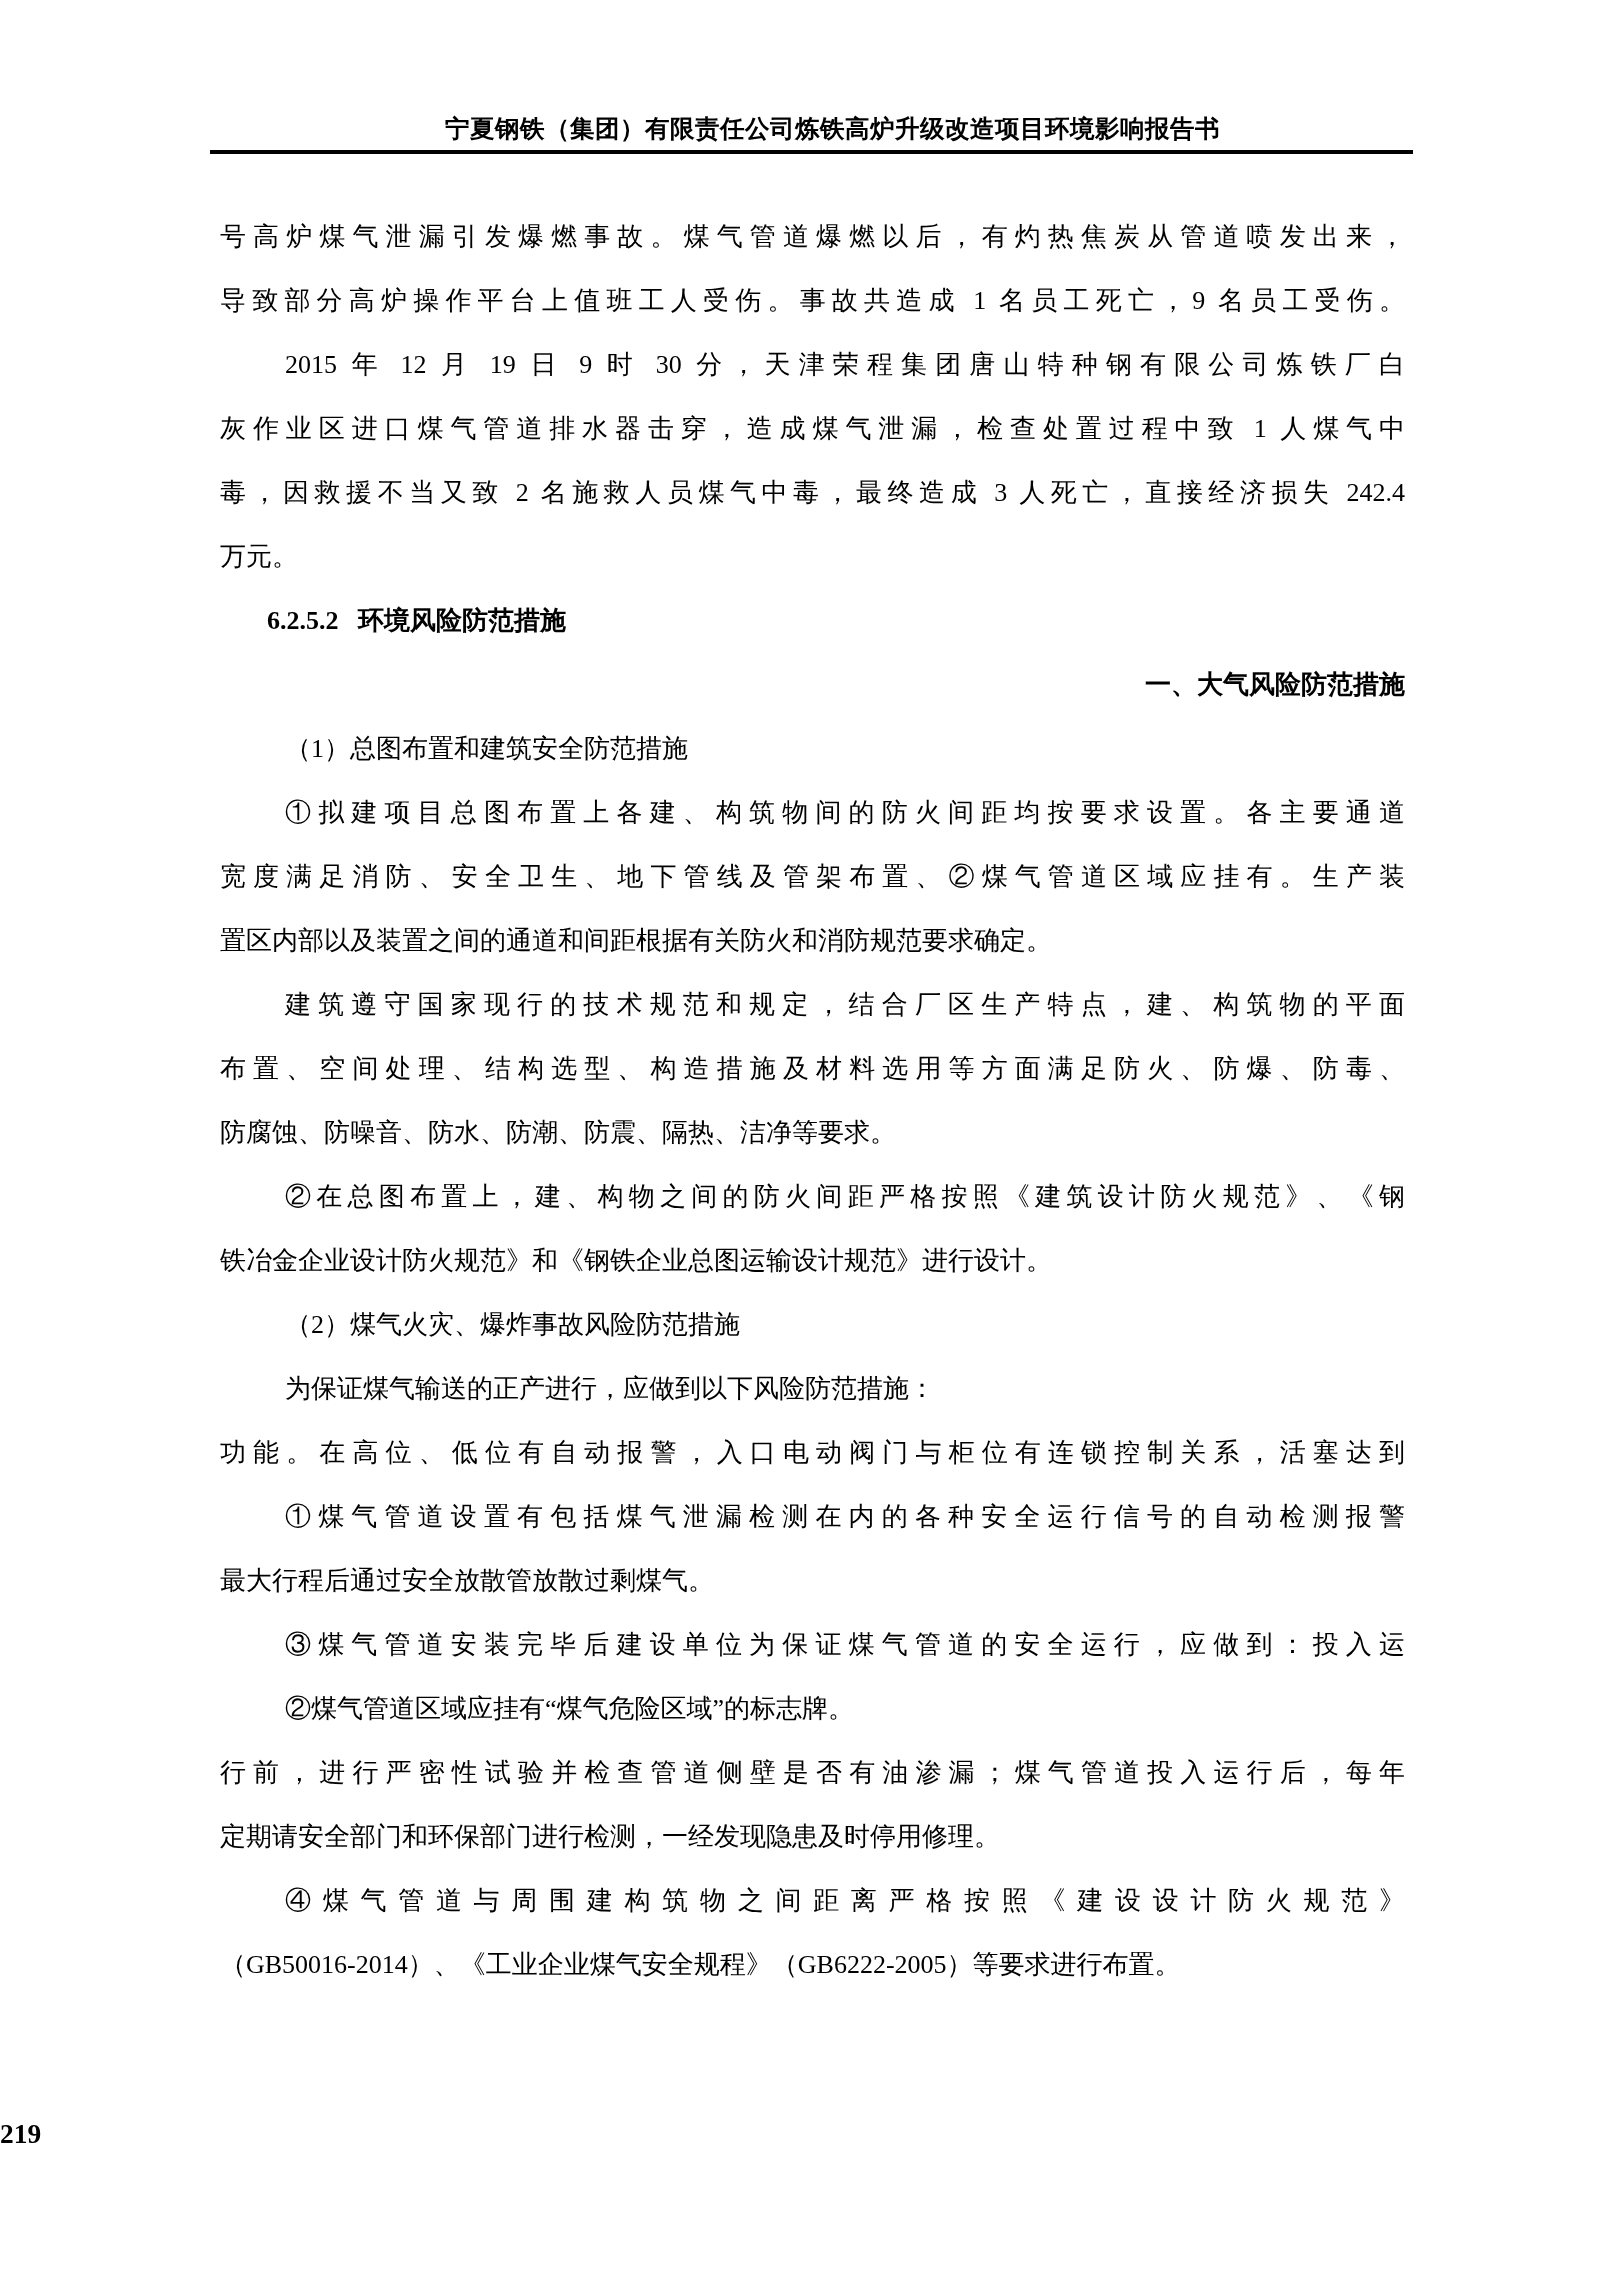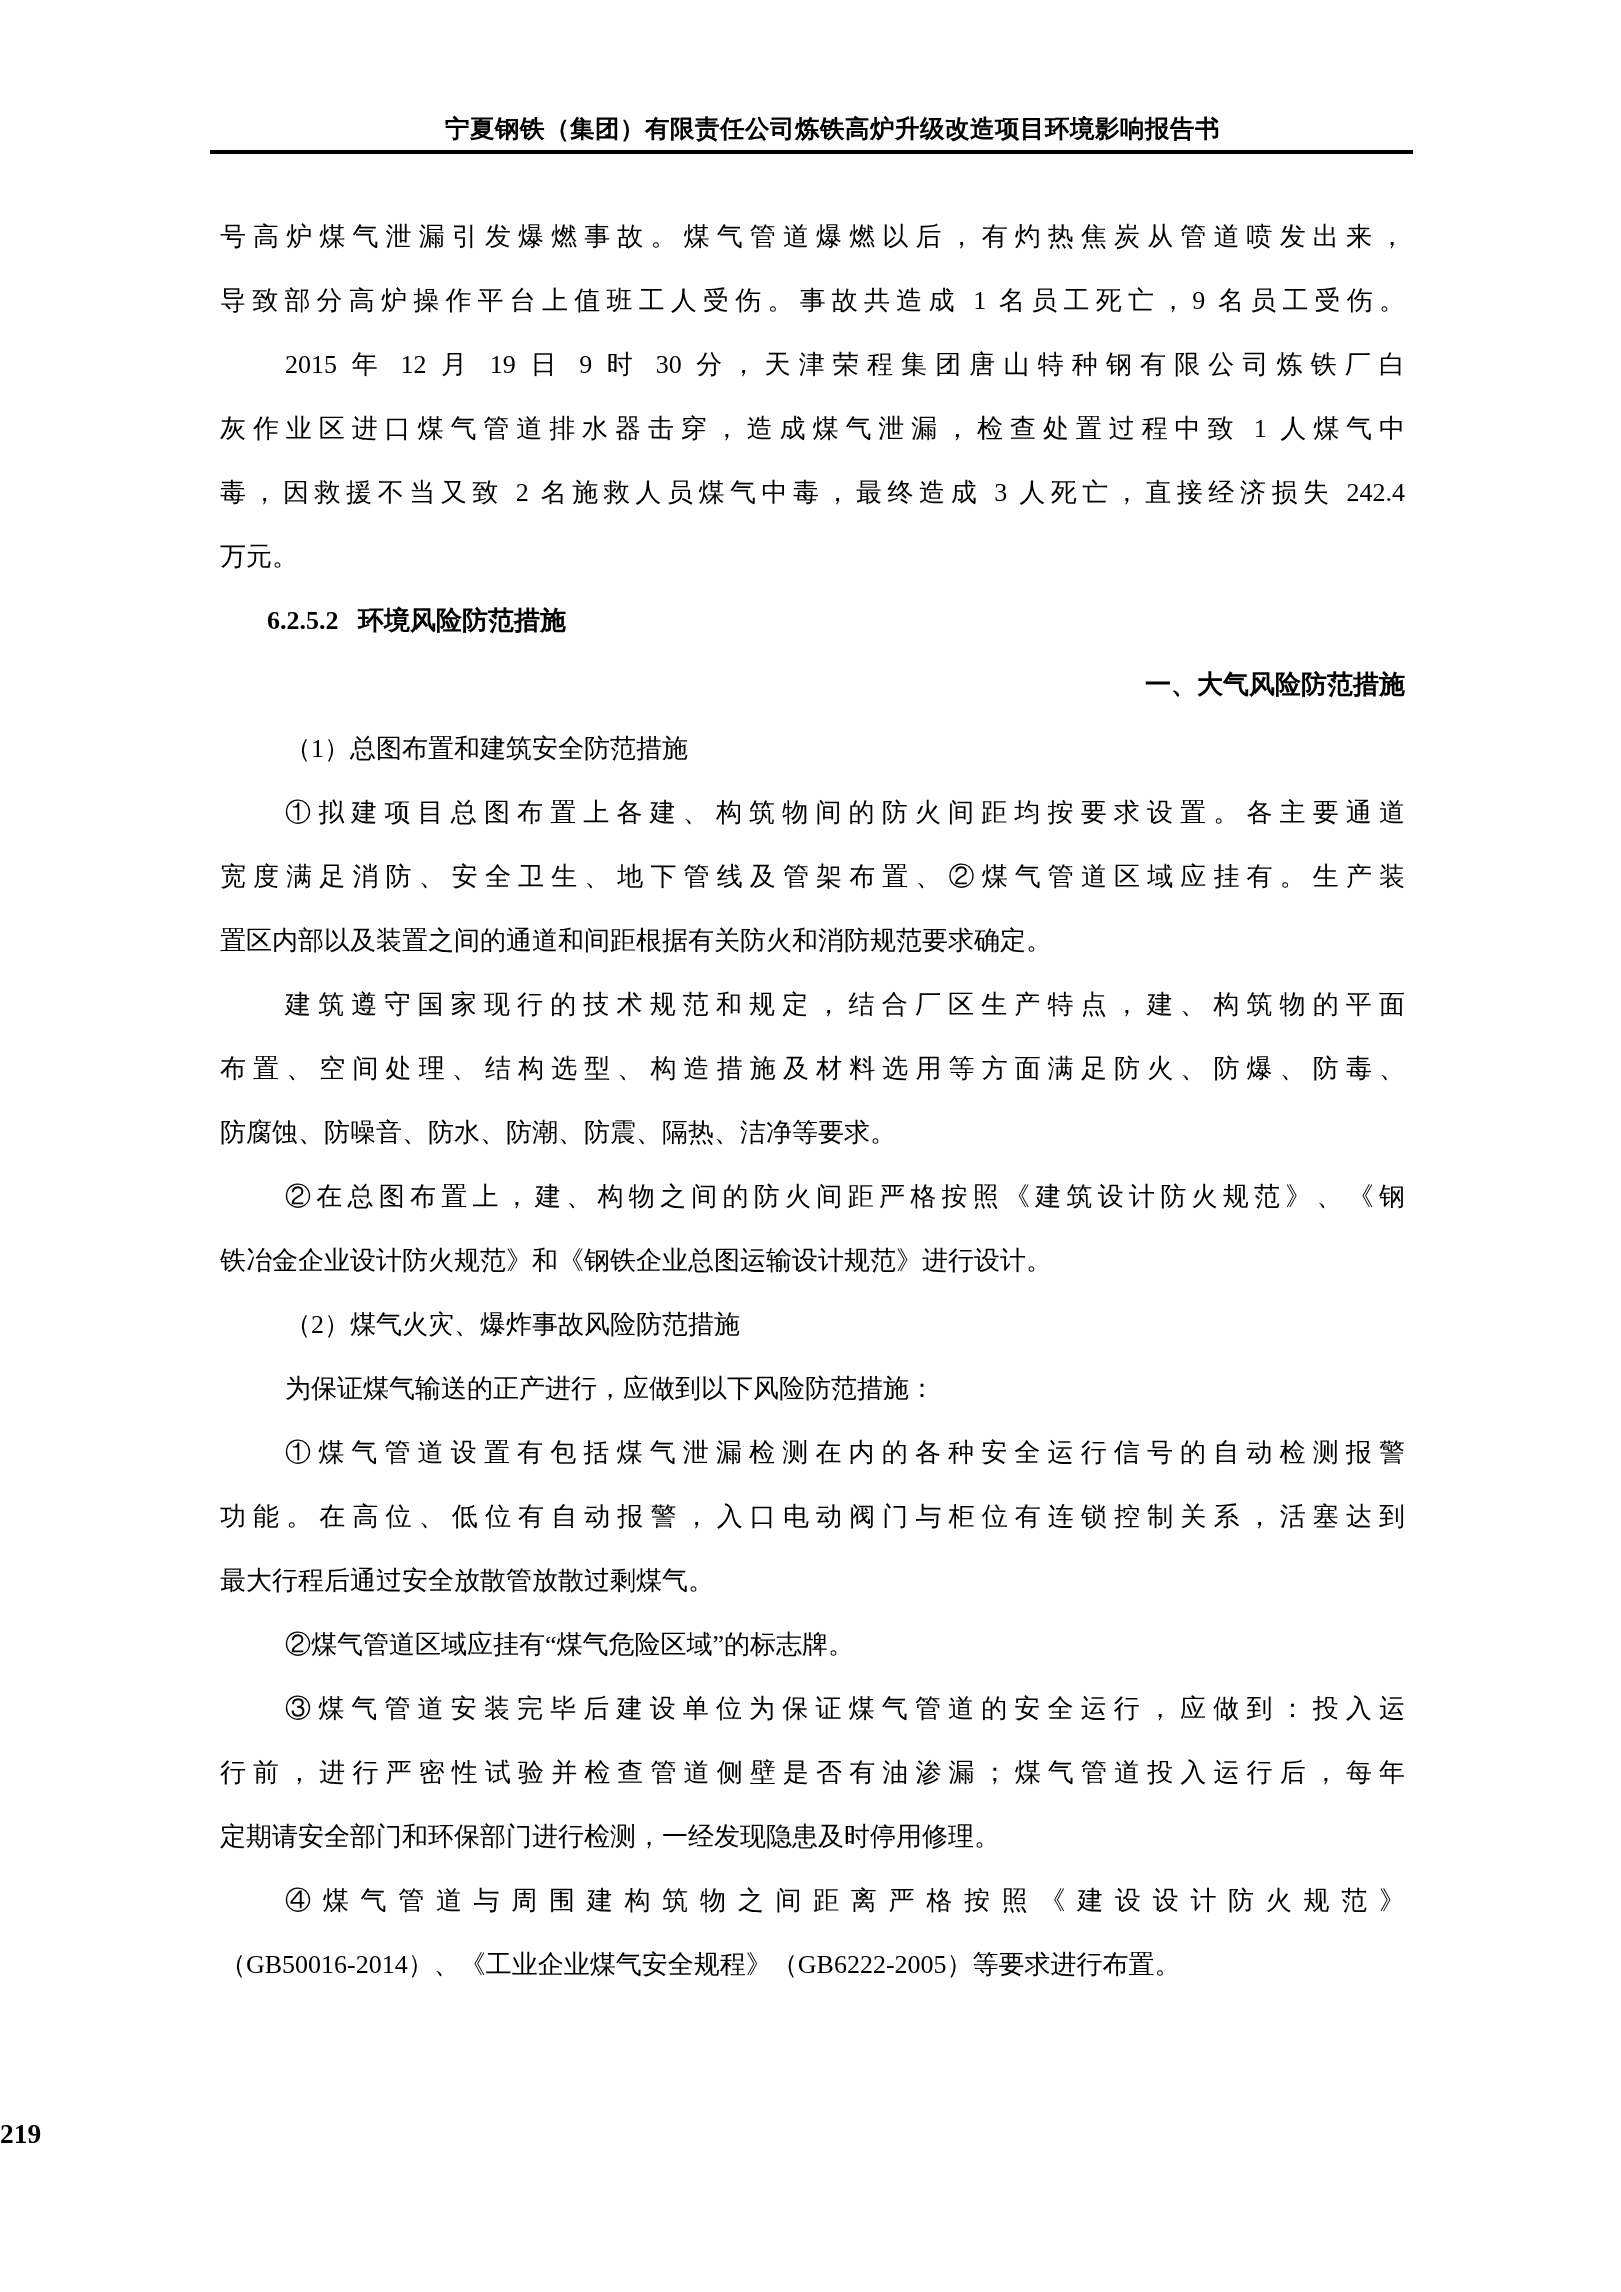--- a/index.html
+++ b/index.html
@@ -64,25 +64,25 @@
   <div class="ln j ind">①拟建项目总图布置上各建、构筑物间的防火间距均按要求设置。各主要通道</div>
   <div class="ln j">宽度满足消防、安全卫生、地下管线及管架布置、②煤气管道区域应挂有。生产装</div>
   <div class="ln l">置区内部以及装置之间的通道和间距根据有关防火和消防规范要求确定。</div>
   <div class="ln j ind">建筑遵守国家现行的技术规范和规定，结合厂区生产特点，建、构筑物的平面</div>
   <div class="ln j">布置、空间处理、结构选型、构造措施及材料选用等方面满足防火、防爆、防毒、</div>
   <div class="ln l">防腐蚀、防噪音、防水、防潮、防震、隔热、洁净等要求。</div>
   <div class="ln j ind">②在总图布置上，建、构物之间的防火间距严格按照《建筑设计防火规范》、《钢</div>
   <div class="ln l">铁冶金企业设计防火规范》和《钢铁企业总图运输设计规范》进行设计。</div>
   <div class="ln l ind">（2）煤气火灾、爆炸事故风险防范措施</div>
   <div class="ln l ind">为保证煤气输送的正产进行，应做到以下风险防范措施：</div>
+  <div class="ln j">功能。在高位、低位有自动报警，入口电动阀门与柜位有连锁控制关系，活塞达到</div>
   <div class="ln j ind">①煤气管道设置有包括煤气泄漏检测在内的各种安全运行信号的自动检测报警</div>
-  <div class="ln j">功能。在高位、低位有自动报警，入口电动阀门与柜位有连锁控制关系，活塞达到</div>
   <div class="ln l">最大行程后通过安全放散管放散过剩煤气。</div>
+  <div class="ln j ind">③煤气管道安装完毕后建设单位为保证煤气管道的安全运行，应做到：投入运</div>
   <div class="ln l ind">②煤气管道区域应挂有“煤气危险区域”的标志牌。</div>
-  <div class="ln j ind">③煤气管道安装完毕后建设单位为保证煤气管道的安全运行，应做到：投入运</div>
   <div class="ln j">行前，进行严密性试验并检查管道侧壁是否有油渗漏；煤气管道投入运行后，每年</div>
   <div class="ln l">定期请安全部门和环保部门进行检测，一经发现隐患及时停用修理。</div>
   <div class="ln j ind">④煤气管道与周围建构筑物之间距离严格按照《建设设计防火规范》</div>
   <div class="ln l">（GB50016-2014）、《工业企业煤气安全规程》（GB6222-2005）等要求进行布置。</div>
 </div>
 
 <div class="page-footer">
   <span class="page-number">219</span>
 </div>
 

